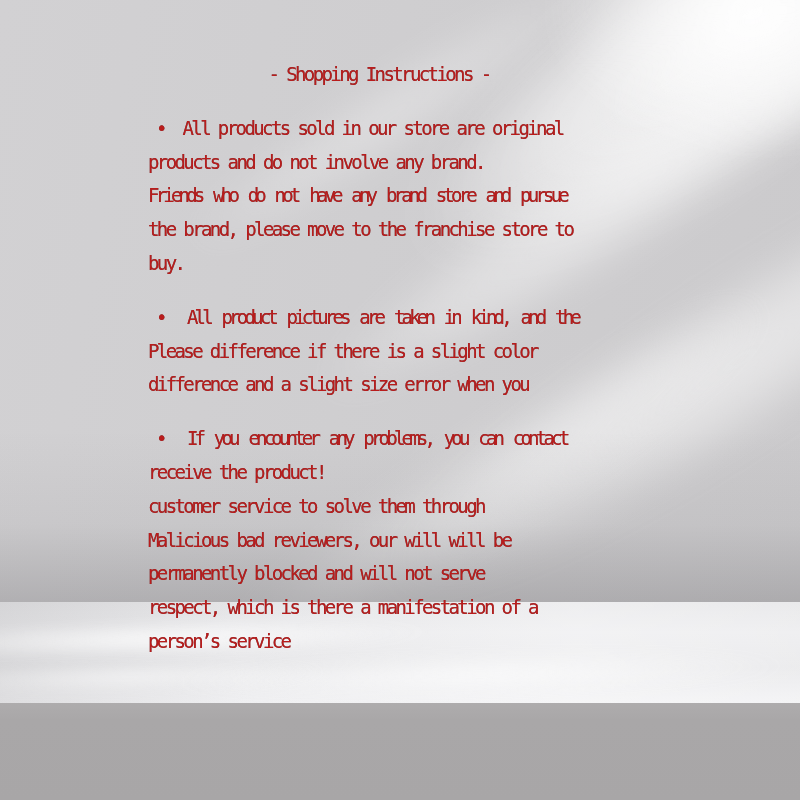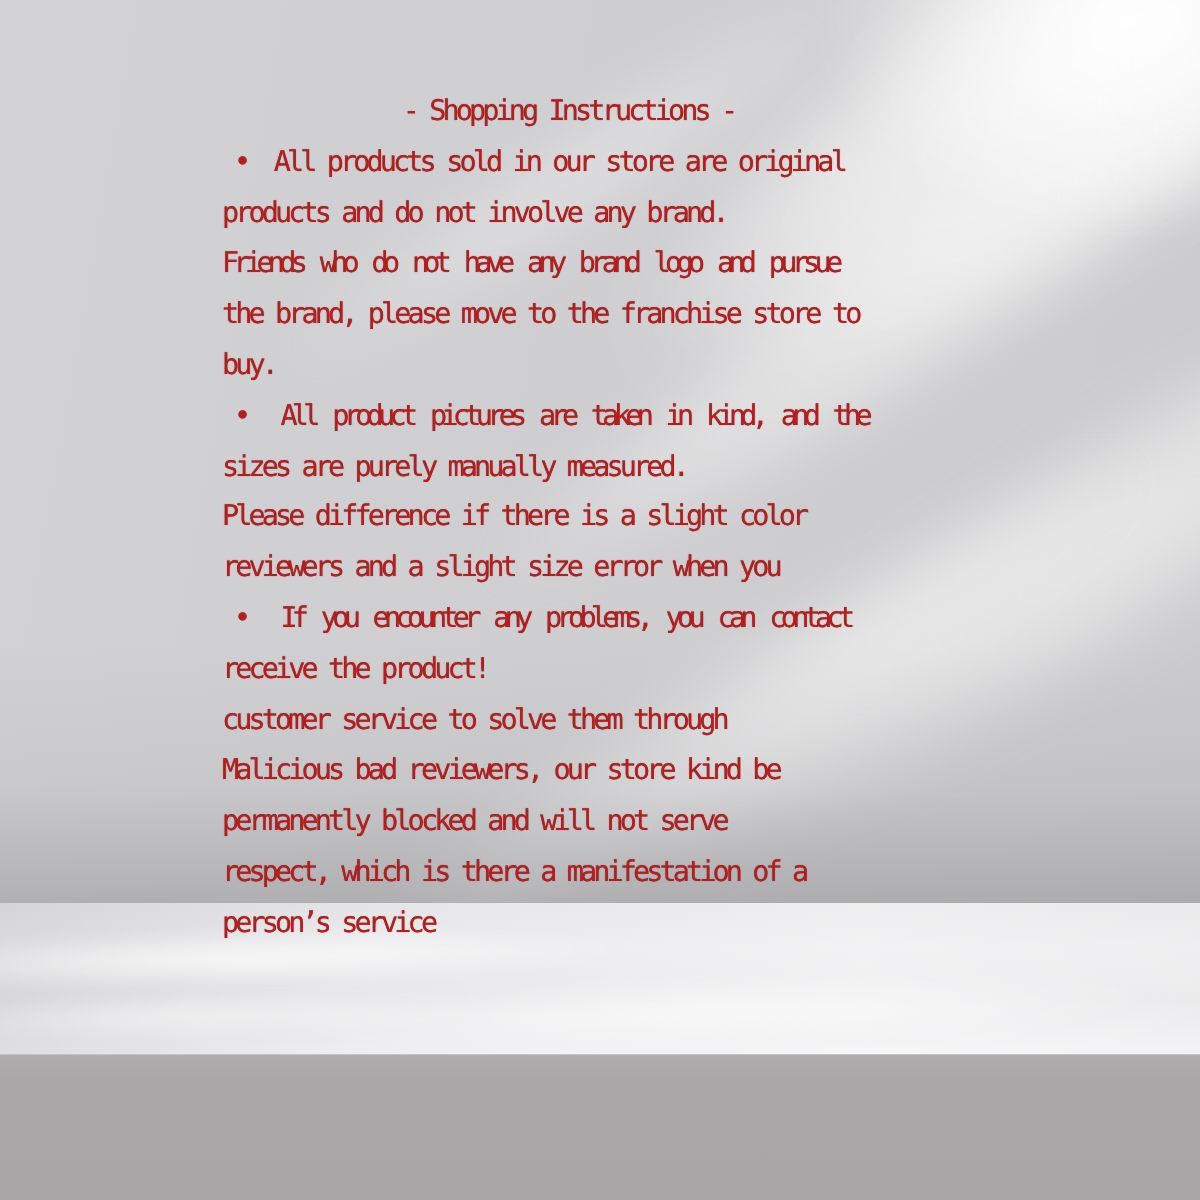--- a/index.html
+++ b/index.html
@@ -64,21 +64,21 @@
   }
   .line{
     height:33.8px;line-height:33.8px;
     white-space:pre;
     font-size:19px;
     letter-spacing:-2.6px;
     color:#b91c1c;
     text-shadow:0 0 0.6px rgba(20,20,22,0.6);
   }
   .line.title{text-align:center;}
-  .line.bullet{padding-left:8px;}
+  .line.bullet{padding-left:8px;margin-top:20px;}
   .line.tight{letter-spacing:-3.8px;word-spacing:4px;}
 </style>
 </head>
 <body>
 
 <div class="stage">
 
   <div class="wall">
     <div class="streak s1"></div>
     <div class="streak s2"></div>
@@ -95,29 +95,28 @@
     <div class="shine h2"></div>
     <div class="shine h3"></div>
   </div>
 
   <div class="floor"></div>
 
   <div class="text-panel">
     <div class="line title">- Shopping Instructions -</div>
     <div class="line bullet">•  All products sold in our store are original</div>
     <div class="line">products and do not involve any brand.</div>
-    <div class="line tight">Friends who do not have any brand logo and pursue</div>
+    <div class="line tight">Friends who do not have any brand store and pursue</div>
     <div class="line">the brand, please move to the franchise store to</div>
     <div class="line">buy.</div>
     <div class="line bullet tight">•  All product pictures are taken in kind, and the</div>
-    <div class="line">sizes are purely manually measured.</div>
     <div class="line">Please difference if there is a slight color</div>
-    <div class="line">reviewers and a slight size error when you</div>
+    <div class="line">difference and a slight size error when you</div>
     <div class="line bullet tight">•  If you encounter any problems, you can contact</div>
     <div class="line">receive the product!</div>
     <div class="line">customer service to solve them through</div>
-    <div class="line">Malicious bad reviewers, our store kind be</div>
+    <div class="line">Malicious bad reviewers, our will will be</div>
     <div class="line">permanently blocked and will not serve</div>
     <div class="line">respect, which is there a manifestation of a</div>
     <div class="line">person’s service</div>
   </div>
 
 </div>
 
 </body></html>

